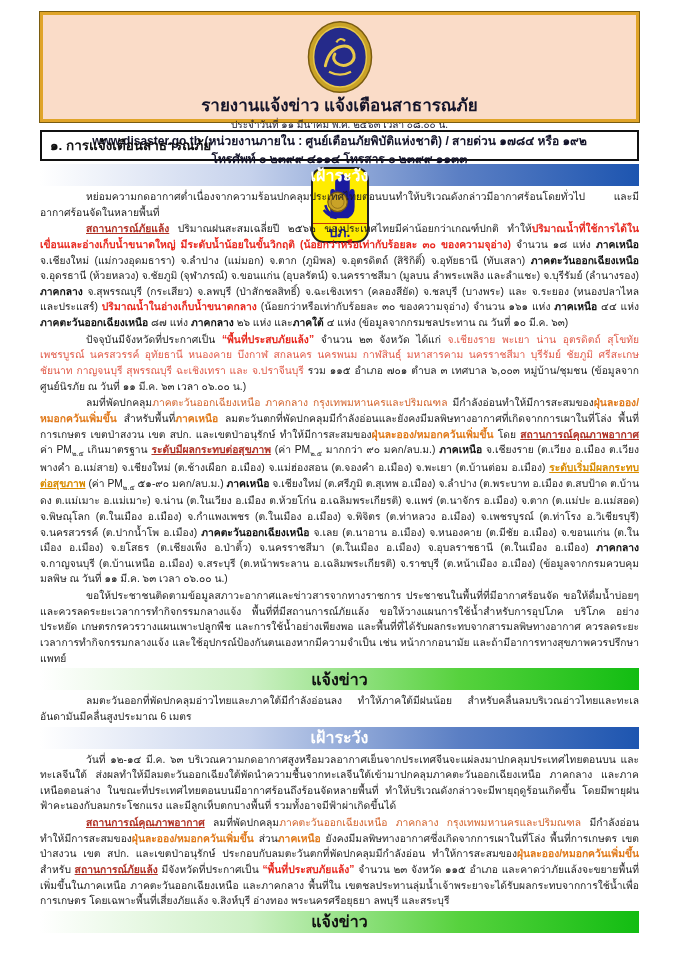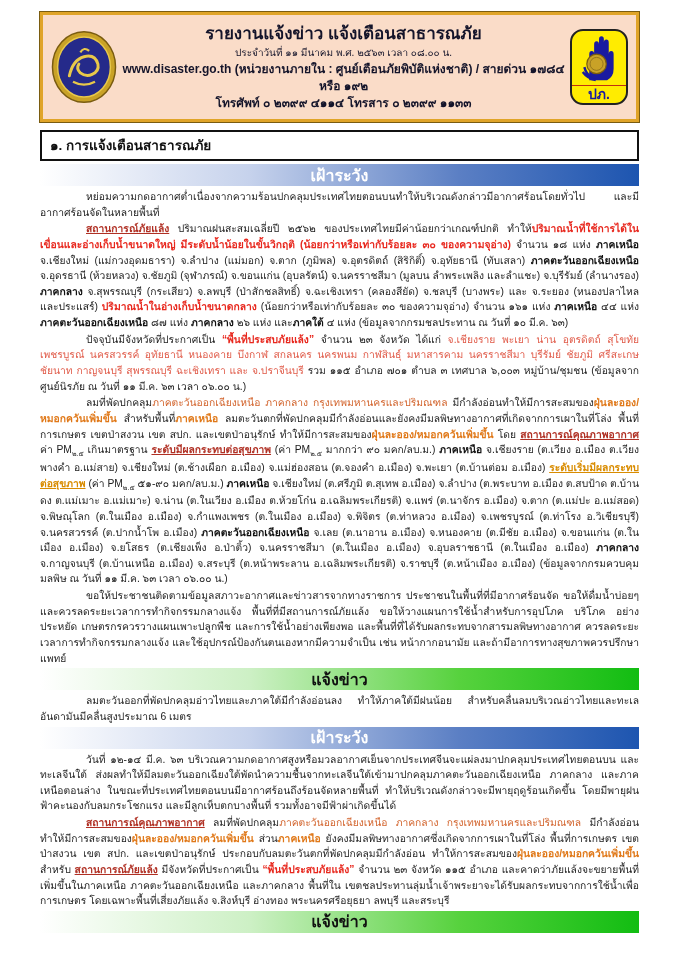--- a/index.html
+++ b/index.html
@@ -5,21 +5,21 @@
   html,body{margin:0;padding:0;background:#888;}
   .page{
     width:679px;height:960px;box-sizing:border-box;margin:0 auto;
     background:#ffffff;font-family:"Liberation Sans",sans-serif;color:#111;
     padding:12px 40px 6px 40px;overflow:hidden;position:relative;
   }
   
   .header-box{
     display:flex;align-items:center;
     background:#fadcc8;border:3px solid #e0a428;outline:1px solid #7a5c10;
-    padding:4px 8px;height:110px;box-sizing:border-box;margin-bottom:8px;
+    padding:4px 8px;height:110px;box-sizing:border-box;margin-bottom:8px;flex-direction:column;
   }
   .header-center{flex:1;text-align:center;color:#14142a;line-height:1.35;}
   .h1{font-size:17px;font-weight:bold;}
   .h2{font-size:10px;font-weight:normal;}
   .h3{font-size:15.5px;font-weight:bold;}
   .h4{font-size:12px;font-weight:bold;margin-top:2px;}
   .h5{font-size:12px;font-weight:bold;margin-top:1px;}
   .logo{flex:0 0 auto;display:flex;align-items:center;justify-content:center;border-radius:13px;}
   .ddpm{background:#ffec00;border:2px solid #222;width:58px;box-sizing:border-box;
         display:flex;flex-direction:column;align-items:center;padding:2px 0 0 0;}

